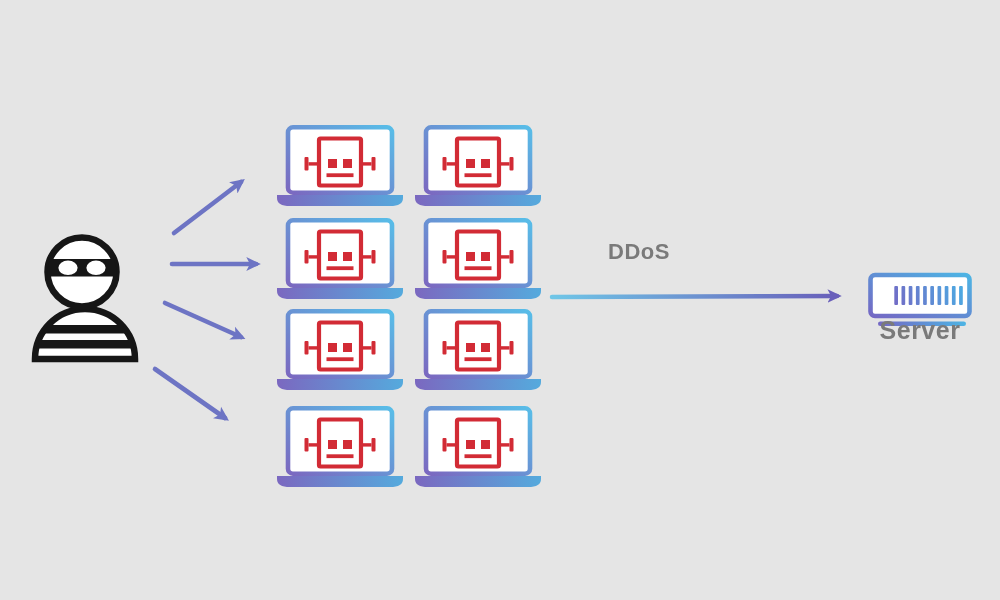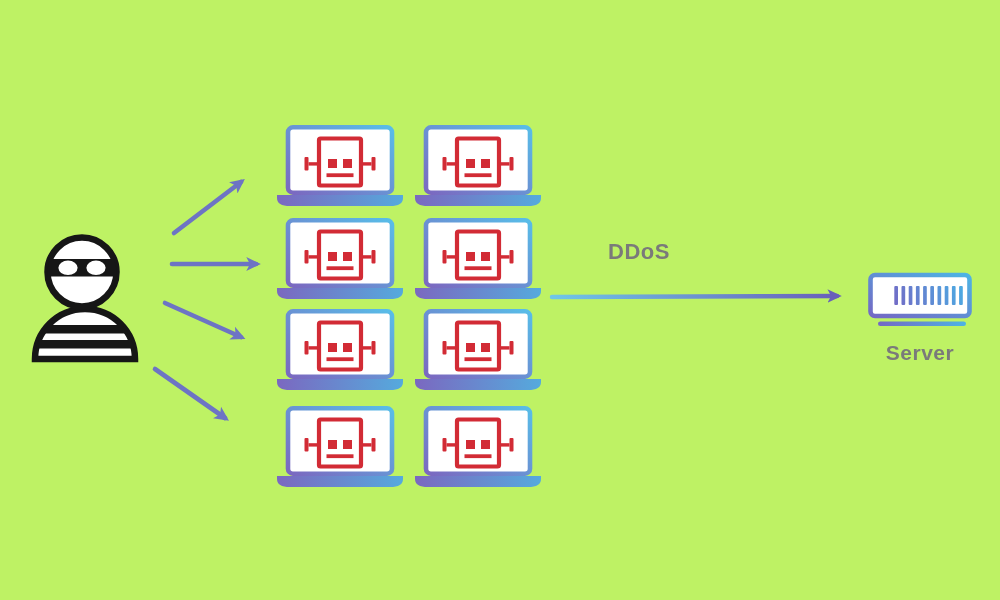--- a/index.html
+++ b/index.html
@@ -1,26 +1,26 @@
 <!DOCTYPE html>
 <html><head>
 <meta charset="utf-8">
 <style>
   html,body{margin:0;padding:0;}
   .canvas{
     position:relative;width:1000px;height:600px;overflow:hidden;
-    background:#bef264;font-family:"Liberation Sans",sans-serif;
+    background:#e5e5e5;font-family:"Liberation Sans",sans-serif;
   }
   .canvas svg{position:absolute;left:0;top:0;}
   .lbl{
     position:absolute;font-weight:700;color:#7a7a7a;
     text-align:center;letter-spacing:.5px;line-height:1;
   }
   .lbl-ddos{left:589px;top:241px;width:100px;font-size:22px;}
-  .lbl-server{left:870px;top:342px;width:100px;font-size:21px;}
+  .lbl-server{left:870px;top:318px;width:100px;font-size:25px;}
 </style>
 </head>
 <body>
 
 <div class="canvas">
 
   <svg width="1000" height="600" viewBox="0 0 1000 600">
     <defs>
       <linearGradient id="lapBase" x1="0" y1="0" x2="1" y2="0">
         <stop offset="0" stop-color="#7b68c0"></stop>

